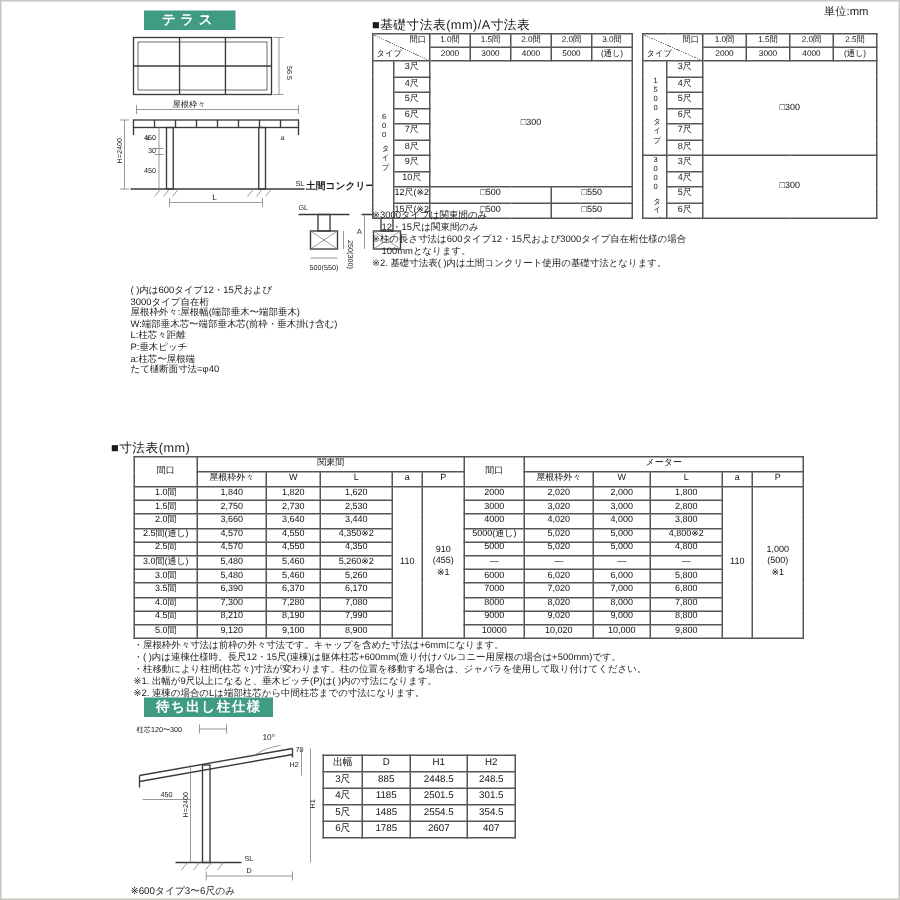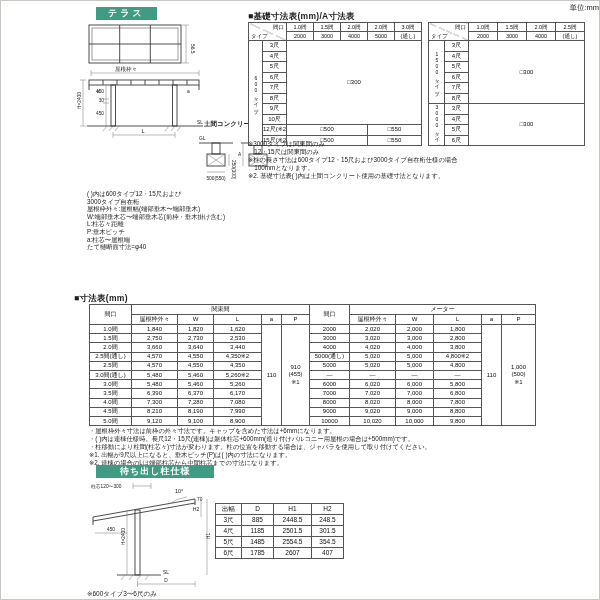--- a/index.html
+++ b/index.html
@@ -1,21 +1,21 @@
 <!DOCTYPE html>
 <html><head>
 <meta charset="utf-8">
 <style>
   html,body{margin:0;padding:0}
   body{width:600px;height:600px;position:relative;background:#eee;font-family:"Liberation Sans","DejaVu Sans",sans-serif;color:#1b1b1b}
   .page{position:absolute;left:0;top:0;width:598px;height:598px;background:#fff;border:1px solid #c6c6c2;overflow:hidden}
   .abs{position:absolute}
   .green-label{background:#3f9b82;color:#fff;font-weight:bold;font-size:9px;line-height:13px;padding:0 12px;letter-spacing:3px;display:inline-block}
-  .green-label.tight{letter-spacing:1px;padding:0 24px}
-  .sec-title{font-size:8.5px;font-weight:bold;letter-spacing:.3px}
+  .green-label.tight{letter-spacing:1px;padding:0 8px}
+  .sec-title{font-size:8.5px;font-weight:normal;letter-spacing:.3px}
   .unit{font-size:7.5px}
   .small-notes div,.legend div{font-size:6.3px;line-height:8px;white-space:nowrap}
   .legend div{line-height:7.6px}
   .cant-note{font-size:6.5px}
   .doma-label{font-size:6.5px;font-weight:bold}
 
   table{border-collapse:collapse;table-layout:fixed;background:#fff}
   td{border:1px solid #555;font-size:6px;text-align:center;vertical-align:middle;padding:0;white-space:nowrap;overflow:hidden;line-height:1.15;color:#111}
   .ft td{height:9.5px}
   .ft tr.hd td{height:8px;font-size:5.5px}
@@ -34,21 +34,21 @@
   svg text{fill:#222;font-size:5.5px;stroke:none;font-family:"Liberation Sans","DejaVu Sans",sans-serif}
   svg .t4{font-size:4.8px}
   svg .mid{text-anchor:middle}
   svg .end{text-anchor:end}
 </style>
 </head>
 <body>
 
 <div class="page">
 
-  <div class="abs unit" style="right:0;top:2px">単位:mm</div>
+  <div class="abs unit" style="right:20px;top:2px">単位:mm</div>
 
   <span class="abs green-label" style="left:95px;top:6px">テラス</span>
 
   <svg class="abs" style="left:84px;top:21px" width="120" height="46" viewBox="0 0 120 46">
     <rect x="4" y="3" width="92" height="38"></rect>
     <rect x="7" y="6" width="86" height="32" style="stroke-width:.5"></rect>
     <line x1="34.7" y1="3" x2="34.7" y2="41"></line>
     <line x1="65.3" y1="3" x2="65.3" y2="41"></line>
     <line x1="4" y1="22" x2="96" y2="22"></line>
     <line class="dim" x1="101" y1="3" x2="101" y2="41"></line>

